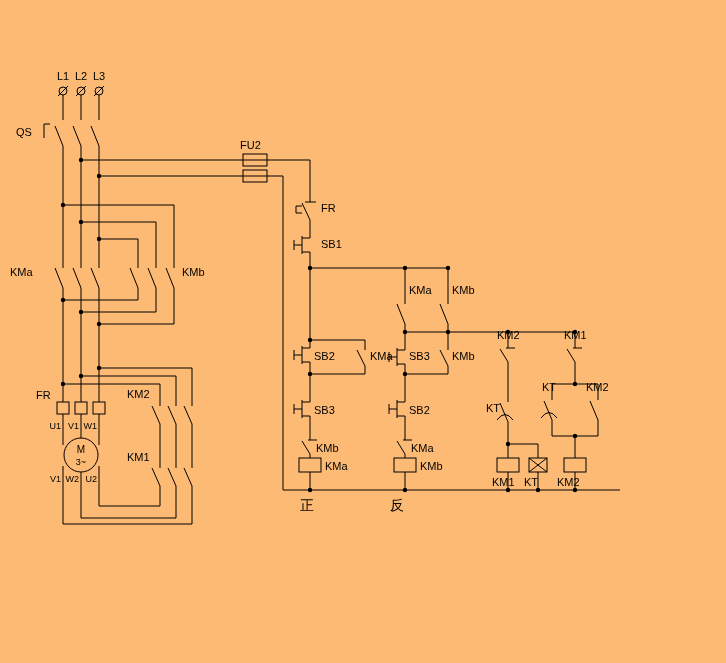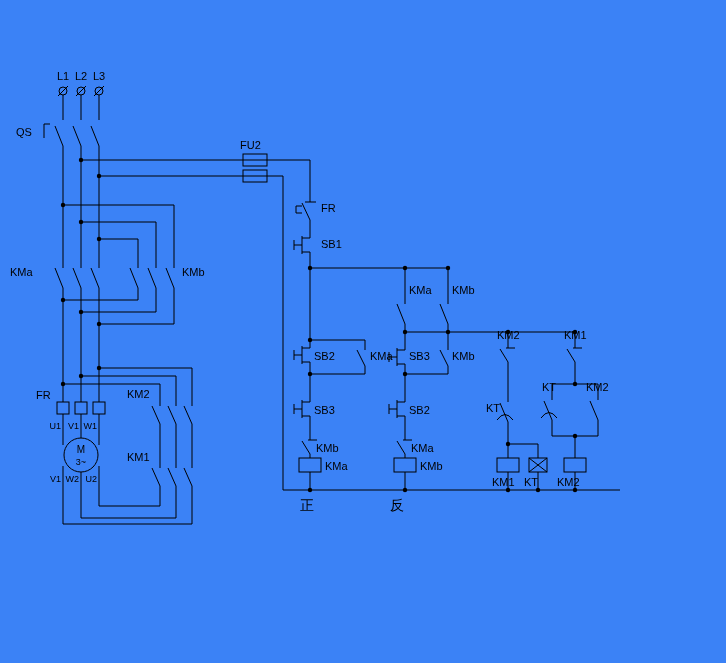--- a/index.html
+++ b/index.html
@@ -1,16 +1,16 @@
 <!DOCTYPE html>
 <html><head>
 <meta charset="utf-8">
 <style>
   html,body{margin:0;padding:0;background:#ffffff;}
-  .stage{width:726px;height:663px;background:#3b82f6;position:relative;overflow:hidden;}
+  .stage{width:726px;height:663px;background:#fdba74;position:relative;overflow:hidden;}
   svg{display:block;}
   svg text{font-family:"Liberation Sans","DejaVu Sans",sans-serif;font-size:11px;fill:#000;}
   svg text.big{font-size:14px;}
   svg text.motor{font-size:10px;}
   svg text.small{font-size:9px;}
   path,rect.sym,circle.sym{stroke:#000;stroke-width:1;fill:none;}
   circle.dot{fill:#000;stroke:none;}
 </style>
 </head>
 <body>

